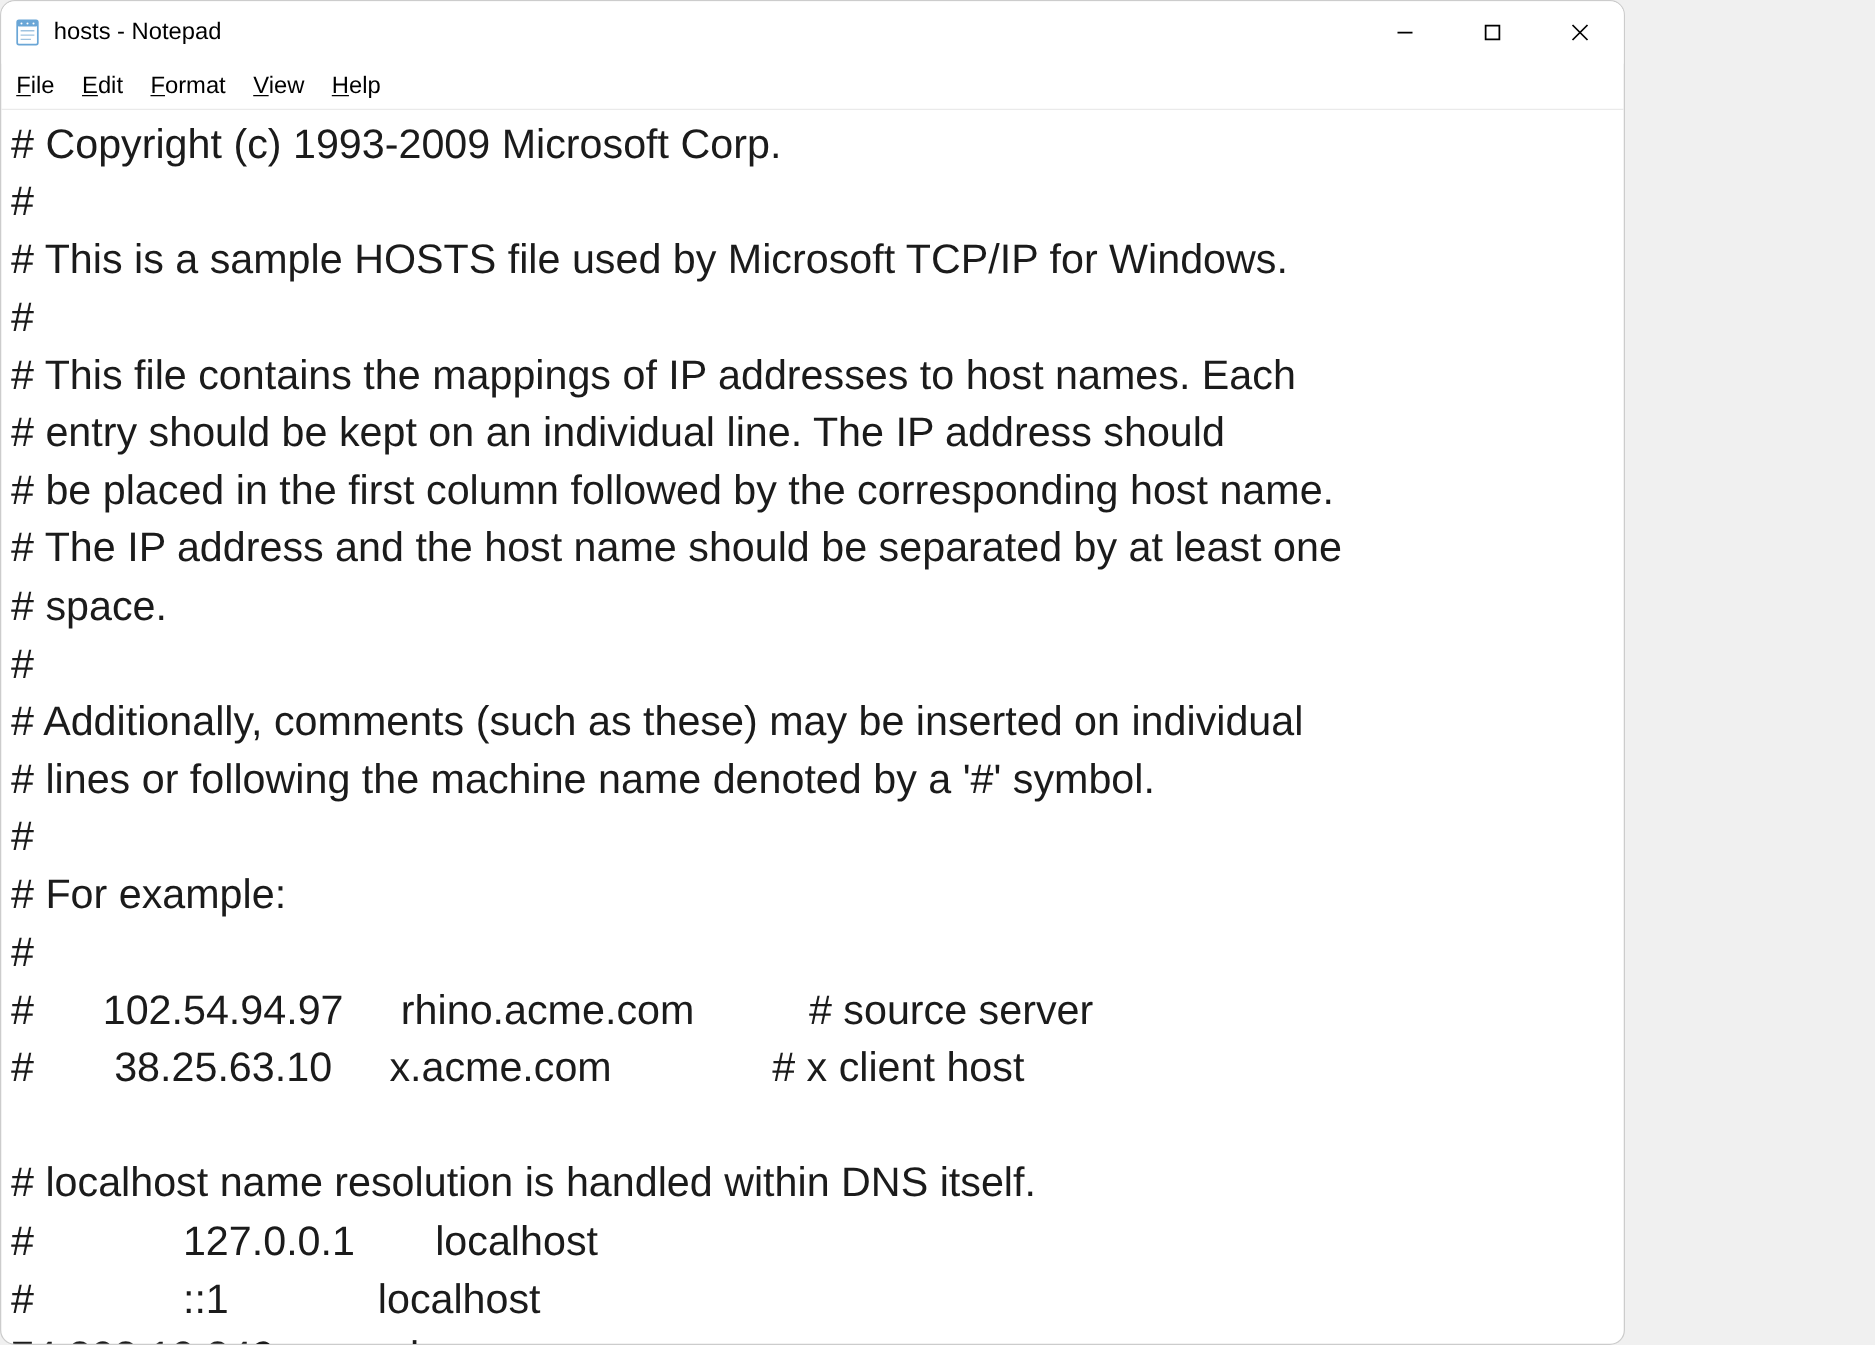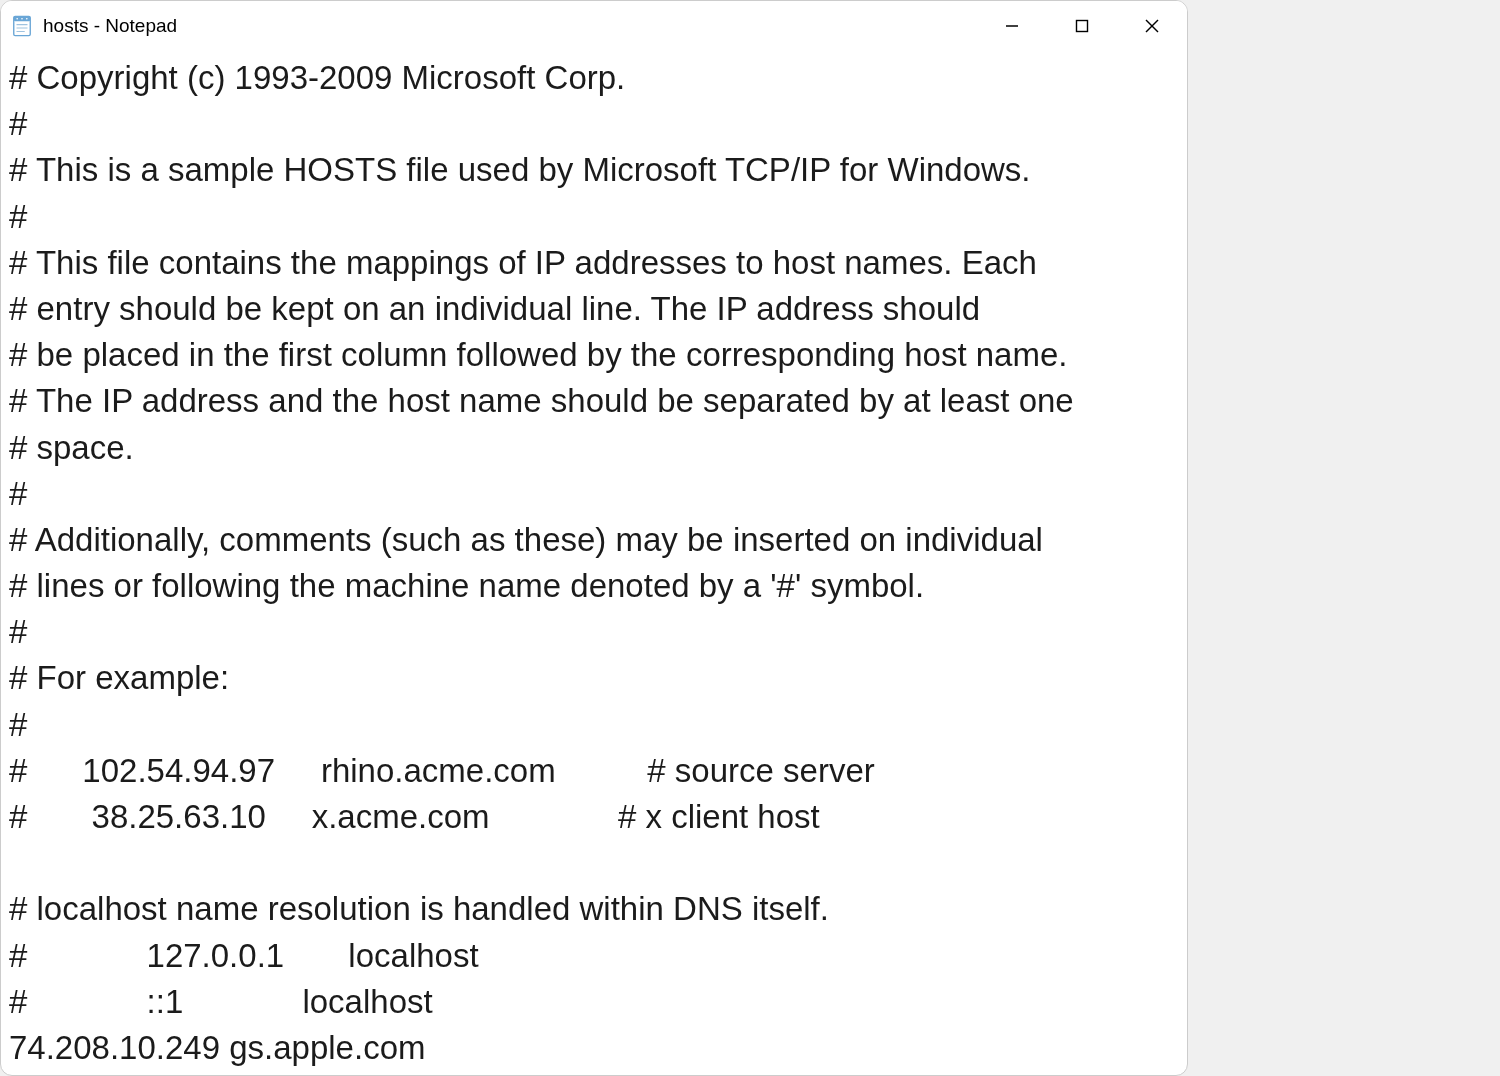--- a/index.html
+++ b/index.html
@@ -6,21 +6,21 @@
     margin: 0;
     padding: 0;
     width: 1500px;
     height: 1076px;
     background: #f0f0f0;
     font-family: "Segoe UI", Tahoma, sans-serif;
     overflow: hidden;
   }
   .window {
     box-sizing: border-box;
-    width: 1188px;
+    width: 1300px;
     height: 1076px;
     background: #ffffff;
     border: 1px solid #ccc;
     border-radius: 12px;
     display: flex;
     flex-direction: column;
     overflow: hidden;
   }
   .titlebar {
     height: 50px;
@@ -126,20 +126,27 @@
       </div>
       <div class="win-btn close">
         <svg width="14" height="14" viewBox="0 0 14 14">
           <line x1="1" y1="1" x2="13" y2="13" stroke="currentColor" stroke-width="1.4"></line>
           <line x1="13" y1="1" x2="1" y2="13" stroke="currentColor" stroke-width="1.4"></line>
         </svg>
       </div>
     </div>
   </div>
 
+  <div class="menubar">
+    <span class="menu-item"><span class="ul">F</span><span>ile</span></span>
+    <span class="menu-item"><span class="ul">E</span><span>dit</span></span>
+    <span class="menu-item"><span class="ul">F</span><span>ormat</span></span>
+    <span class="menu-item"><span class="ul">V</span><span>iew</span></span>
+    <span class="menu-item"><span class="ul">H</span><span>elp</span></span>
+  </div>
 
   <div class="editor">
     <pre># Copyright (c) 1993-2009 Microsoft Corp.
 #
 # This is a sample HOSTS file used by Microsoft TCP/IP for Windows.
 #
 # This file contains the mappings of IP addresses to host names. Each
 # entry should be kept on an individual line. The IP address should
 # be placed in the first column followed by the corresponding host name.
 # The IP address and the host name should be separated by at least one

